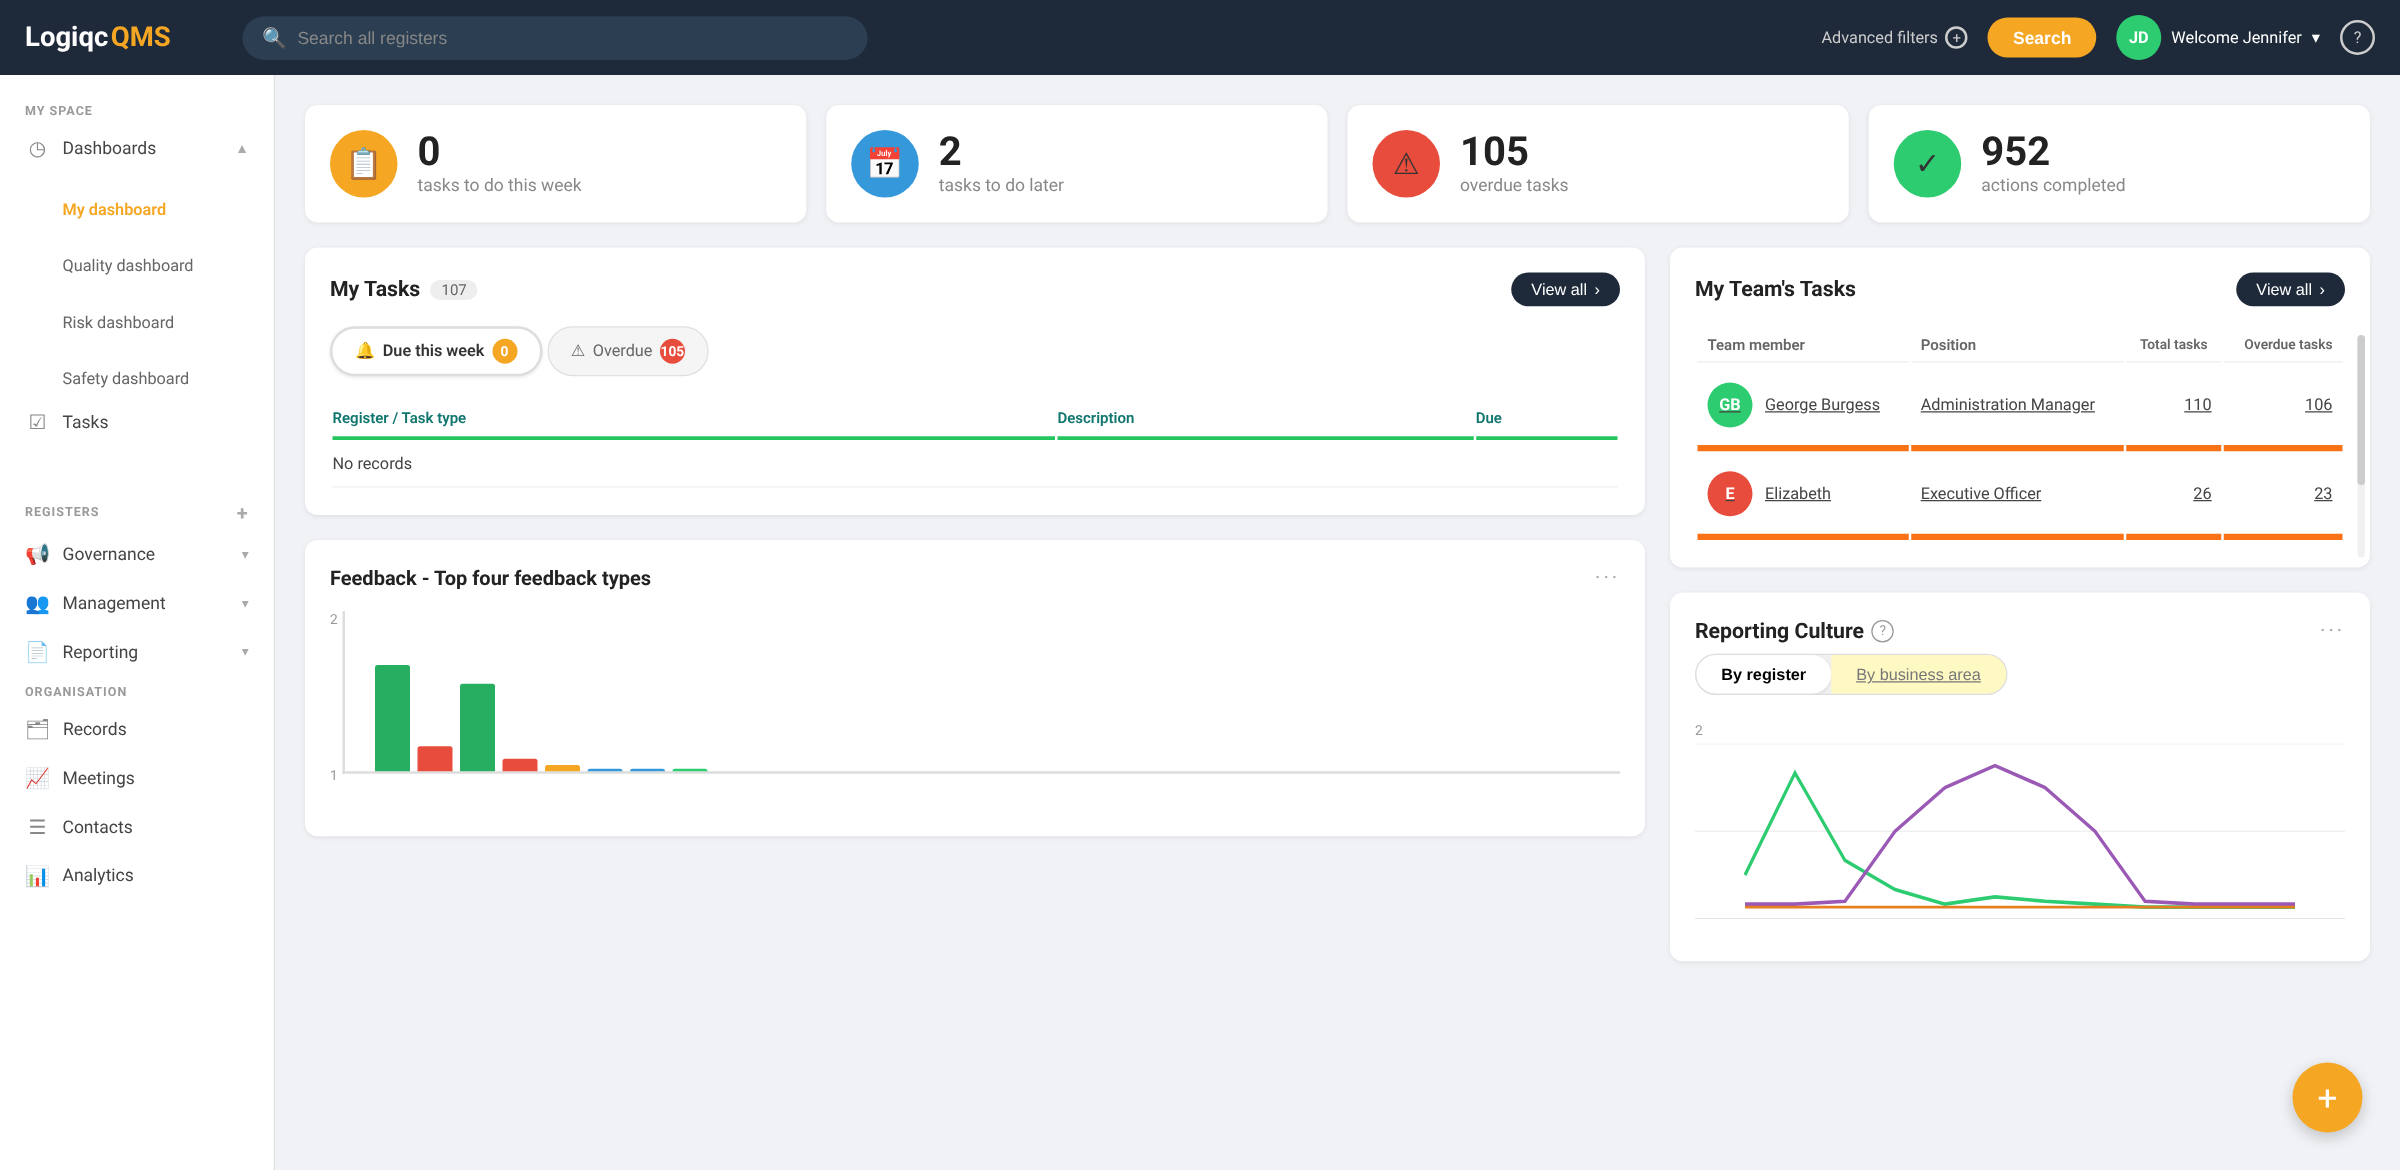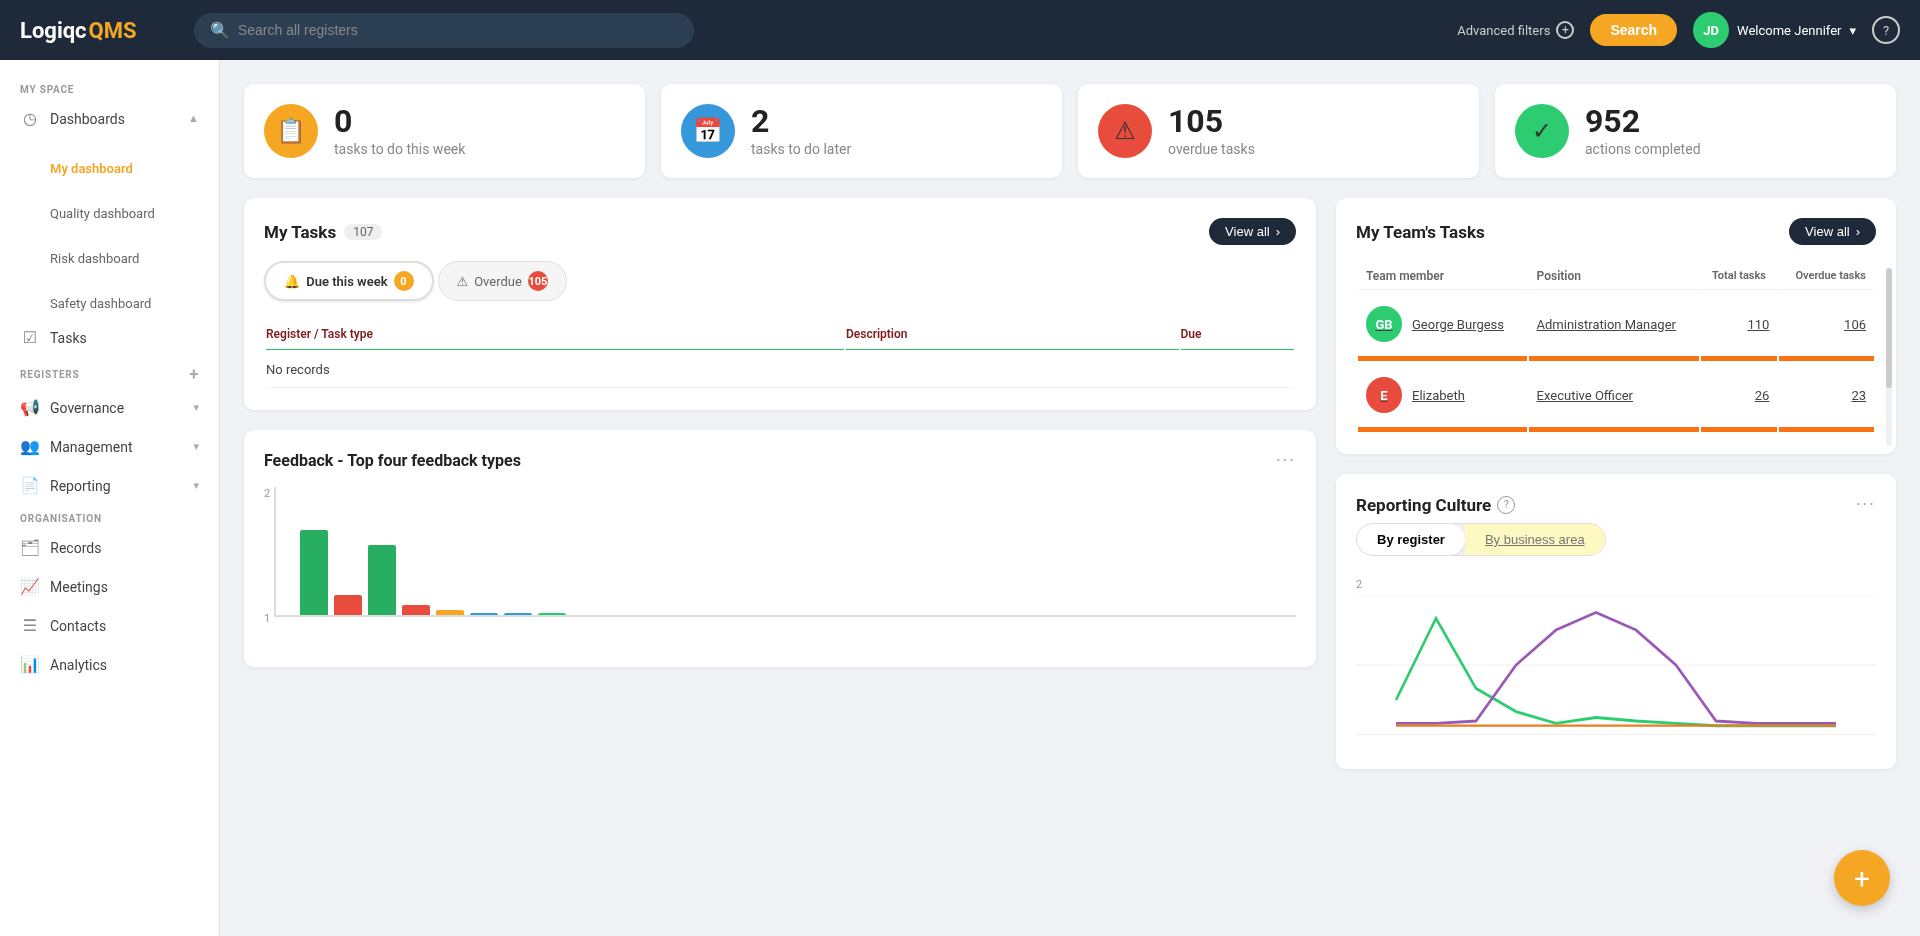--- a/index.html
+++ b/index.html
@@ -216,24 +216,24 @@
       font-size: 11px;
       font-weight: 700;
     }
     .tab-badge.red { background: #e74c3c; }
 
     
     .tasks-table { width: 100%; }
     .tasks-table th {
       text-align: left;
       font-size: 12px;
-      color: #7f1d1d;
+      color: #0f766e;
       font-weight: 600;
       padding: 8px 0;
-      border-bottom: 1px solid #22c55e;
+      border-bottom: 3px solid #22c55e;
     }
     .tasks-table td {
       padding: 10px 0;
       font-size: 13px;
       color: #444;
       border-bottom: 1px solid #f0f0f0;
     }
     .no-records { color: #999; font-size: 13px; padding: 20px 0; }
 
     
@@ -338,21 +338,21 @@
   <div class="sidebar-subitem active">My dashboard</div>
   <div class="sidebar-subitem">Quality dashboard</div>
   <div class="sidebar-subitem">Risk dashboard</div>
   <div class="sidebar-subitem">Safety dashboard</div>
 
   <div class="sidebar-item">
     <span class="icon">☑</span>
     <span>Tasks</span>
   </div>
 
-  <div class="sidebar-section-label" style="display:flex;align-items:center;justify-content:space-between;">
+  <div class="sidebar-section-label" style="display:flex;align-items:center;justify-content:space-between;margin-top:36px;">
     <span>REGISTERS</span>
     <span style="cursor:pointer;color:#aaa;font-size:16px;">+</span>
   </div>
 
   <div class="sidebar-item">
     <span class="icon">📢</span>
     <span>Governance</span>
     <span class="chevron">▾</span>
   </div>
 

